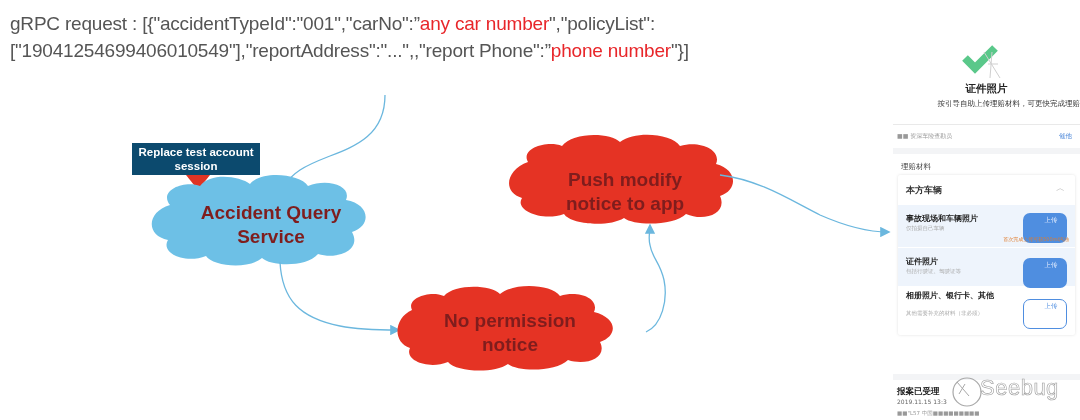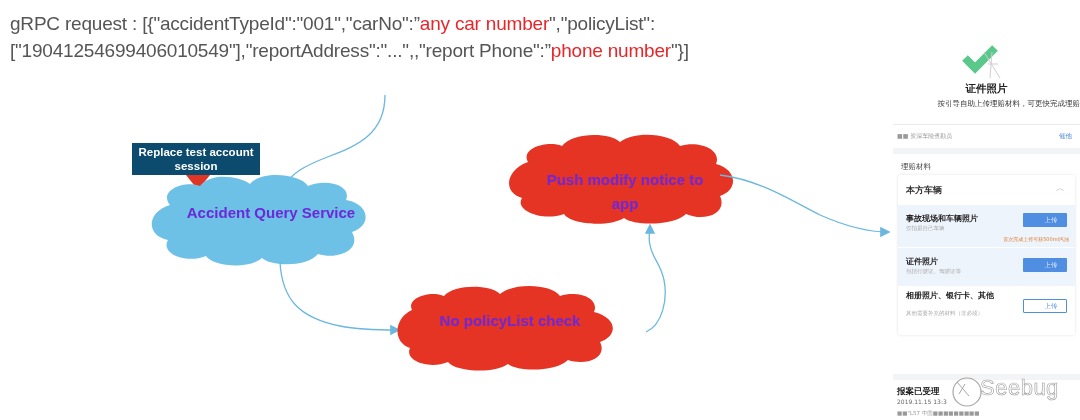--- a/index.html
+++ b/index.html
@@ -9,23 +9,23 @@
   #request-text {
     position: absolute; left: 10px; top: 10px; width: 820px;
     font-family: Liberation Sans, sans-serif; font-size: 19px; line-height: 27px;
     color: #555555; letter-spacing: -0.2px;
   }
   #request-text .red { color: #e8262a; }
 
   #diagram-svg { position: absolute; left: 0; top: 0; width: 1080px; height: 420px; }
 
   .cloud-label {
-    position: absolute; text-align: center; color: #6d28d9;
+    position: absolute; text-align: center; color: #7f1d1d;
     font-family: "Liberation Sans", sans-serif; font-weight: 700;
-    font-size: 15px; line-height: 24px;
+    font-size: 19px; line-height: 24px;
   }
   #replace-label {
     position: absolute; left: 132px; top: 143px; width: 128px; height: 32px;
     background: #0c4a6e; color: #fff; font-weight: 700; font-size: 11.5px;
     line-height: 14px; text-align: center; padding-top: 2px;
   }
 
   
   #phone { position: absolute; left: 893px; top: 40px; width: 187px; height: 380px; font-family: "DejaVu Sans", sans-serif; }
   .ph-title { position: absolute; left: 0; width: 187px; text-align: center; color: #222; font-size: 10.5px; font-weight: bold; top: 42px; }
@@ -35,21 +35,21 @@
   .ph-row1-link { position: absolute; right: 8px; top: 92px; font-size: 6.5px; color: #4a86d8; margin-left: 28px; }
   .ph-graybar { position: absolute; left: 0; top: 108px; width: 187px; height: 6px; background: #f3f4f6; }
   .ph-section { position: absolute; left: 8px; top: 122px; font-size: 7.5px; color: #444; text-align: right; }
   .ph-card { position: absolute; left: 5px; top: 135px; width: 177px; height: 160px; background: #fff; box-shadow: 0 0 3px rgba(0,0,0,0.12); border-radius: 2px; }
   .ph-card-title { position: absolute; left: 8px; top: 9px; font-size: 9px; font-weight: bold; color: #333; }
   .ph-card-chev { position: absolute; right: 10px; top: 7px; font-size: 9px; color: #bbb; }
   .ph-item { position: absolute; left: 0; width: 177px; }
   .ph-item.blue { background: #eef4fc; }
   .ph-item-title { position: absolute; left: 8px; font-size: 8px; font-weight: bold; color: #222; }
   .ph-item-desc { position: absolute; left: 8px; font-size: 5.5px; color: #aaa; }
-  .ph-upload { position: absolute; right: 8px; width: 44px; height: 14px; font-size: 6.5px; text-align: center; line-height: 15px; border-radius: 1px; padding-left: 12px; }
+  .ph-upload { position: absolute; right: 8px; width: 44px; height: 30px; font-size: 6.5px; text-align: center; line-height: 15px; border-radius: 7px; padding-left: 12px; }
   .ph-upload.solid { background: #4f8ee0; color: #e7efff; }
   .ph-upload.outline { background: #fff; color: #4f8ee0; border: 1px solid #4f8ee0; line-height: 13px; }
   .ph-bonus { position: absolute; right: 6px; font-size: 5px; color: #e07b2a; }
   .ph-addbar { position: absolute; left: 5px; top: 303px; width: 177px; height: 24px; background: #fff; box-shadow: 0 0 3px rgba(0,0,0,0.1); }
   .ph-add { position: absolute; top: 7px; font-size: 7.5px; color: #4f8ee0; }
   .ph-add-div { position: absolute; left: 88px; top: 4px; width: 1px; height: 16px; background: #eee; }
   .ph-graybar2 { position: absolute; left: 0; top: 334px; width: 187px; height: 6px; background: #f3f4f6; }
   .ph-report { position: absolute; left: 4px; top: 346px; font-size: 8.5px; font-weight: bold; color: #222; }
   .ph-date { position: absolute; left: 4px; top: 358px; font-size: 6px; color: #666; }
   .ph-addr { position: absolute; left: 4px; top: 370px; font-size: 5.5px; color: #999; }
@@ -87,21 +87,21 @@
 
   <g>
     <path d="M965,58 L975,68 L995,48" fill="none" stroke="#5ac88a" stroke-width="8" stroke-linejoin="miter"></path>
     <path d="M984,52 L1000,78 M992,52 L990,78 M988,64 L998,64" fill="none" stroke="#cfcfcf" stroke-width="1"></path>
   </g>
 </svg>
 
 <div id="replace-label">Replace test account session</div>
 
 <div class="cloud-label" style="left:176px; top:201px; width:190px;">Accident Query Service</div>
-<div class="cloud-label" style="left:420px; top:309px; width:180px;">No policyList check</div>
+<div class="cloud-label" style="left:420px; top:309px; width:180px;">No permission notice</div>
 <div class="cloud-label" style="left:540px; top:168px; width:170px;">Push modify notice to app</div>
 
 <div id="phone">
   <div class="ph-title">证件照片</div>
   <div class="ph-sub">按引导自助上传理赔材料，可更快完成理赔</div>
   <div class="ph-divider" style="top:84px;"></div>
   <div class="ph-row1">■■ 资深车险查勘员</div>
   <div class="ph-row1-link">催他</div>
   <div class="ph-graybar"></div>
   <div class="ph-section">理赔材料</div>

